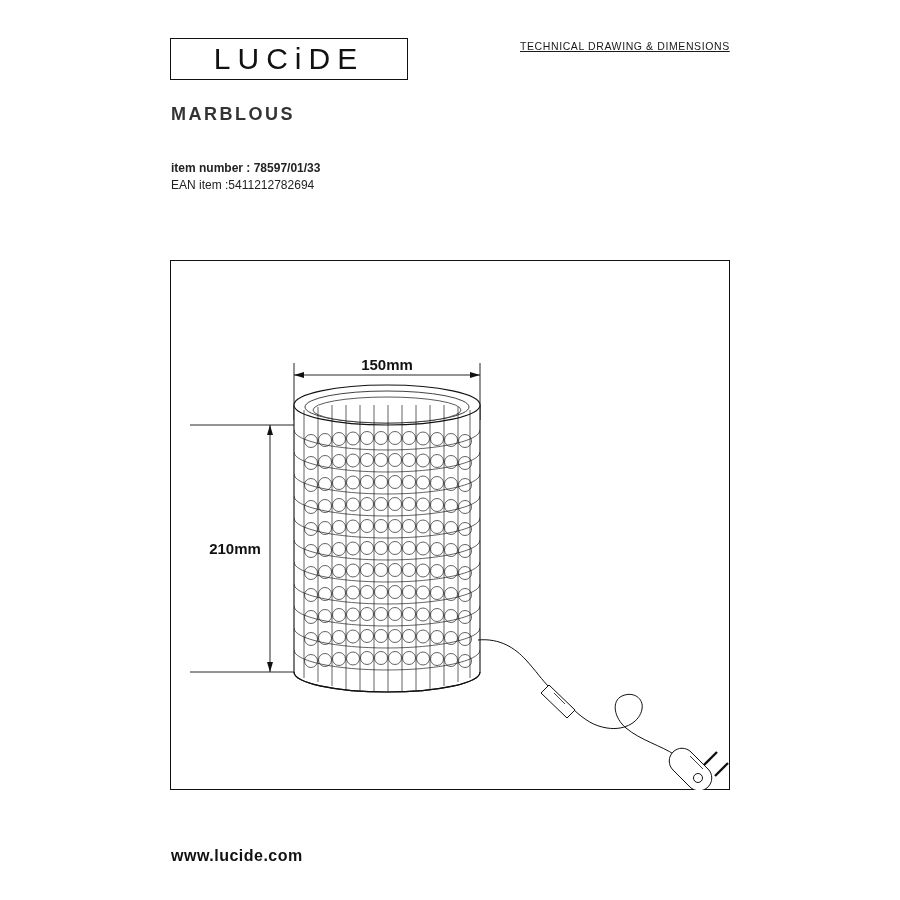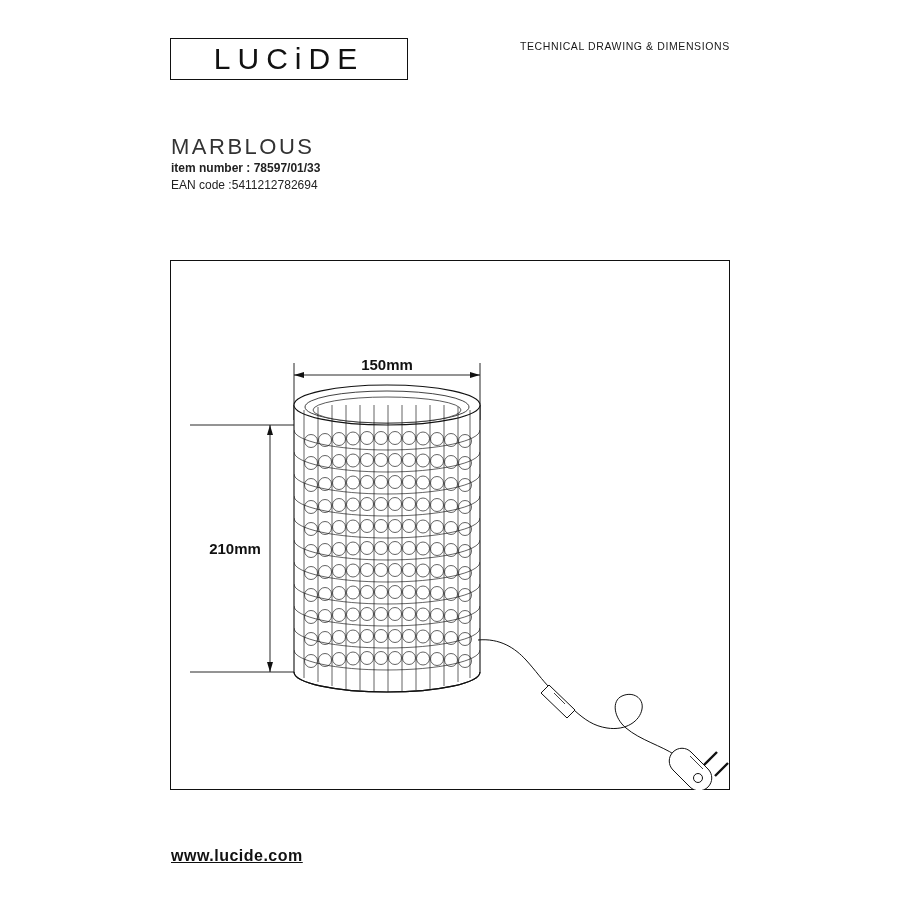--- a/index.html
+++ b/index.html
@@ -49,30 +49,31 @@
   }
 
   .tech-caption {
     position: absolute;
     left: 520px;
     top: 40px;
     font-size: 10.5px;
     letter-spacing: 0.6px;
     color: #1a1a1a;
     font-weight: 400;
+    text-decoration: underline;
   }
 
   .product-title {
     position: absolute;
     left: 171px;
-    top: 134px;
-    font-size: 22px;
+    top: 104px;
+    font-size: 18px;
     letter-spacing: 2.5px;
     color: #333;
-    font-weight: 400;
+    font-weight: 700;
   }
 
   .meta {
     position: absolute;
     left: 171px;
     top: 160px;
     font-size: 12px;
     line-height: 17px;
     color: #222;
   }
@@ -109,21 +110,20 @@
     color: #1a1a1a;
   }
   .footer-line2 {
     position: absolute;
     left: 171px;
     top: 847px;
     font-size: 16px;
     font-weight: bold;
     letter-spacing: 0.5px;
     color: #111;
-    text-decoration: underline;
   }
 
   .dim-label {
     font-family: "Liberation Sans", sans-serif;
     font-size: 15px;
     font-weight: bold;
     fill: #111;
   }
 </style>
 </head>
@@ -138,21 +138,21 @@
   <div class="tech-caption">TECHNICAL DRAWING &amp; DIMENSIONS</div>
 
   <div class="product-title">MARBLOUS</div>
 
   <div class="meta">
     <div class="row">
       <span class="lbl">item number :</span>
       <span class="lbl">78597/01/33</span>
     </div>
     <div class="row">
-      <span class="lbl-light">EAN code :</span><span class="lbl-light">5411212782694</span>
+      <span class="lbl-light">EAN item :</span><span class="lbl-light">5411212782694</span>
     </div>
   </div>
 
   <div class="frame"></div>
 
   <svg class="drawing-svg" viewBox="0 0 560 530">
     <defs>
       <clipPath id="bodyClip">
         <path d="M124,145 L124,412 A58,18 0 0 0 310,412 L310,145 Z"></path>
       </clipPath>

